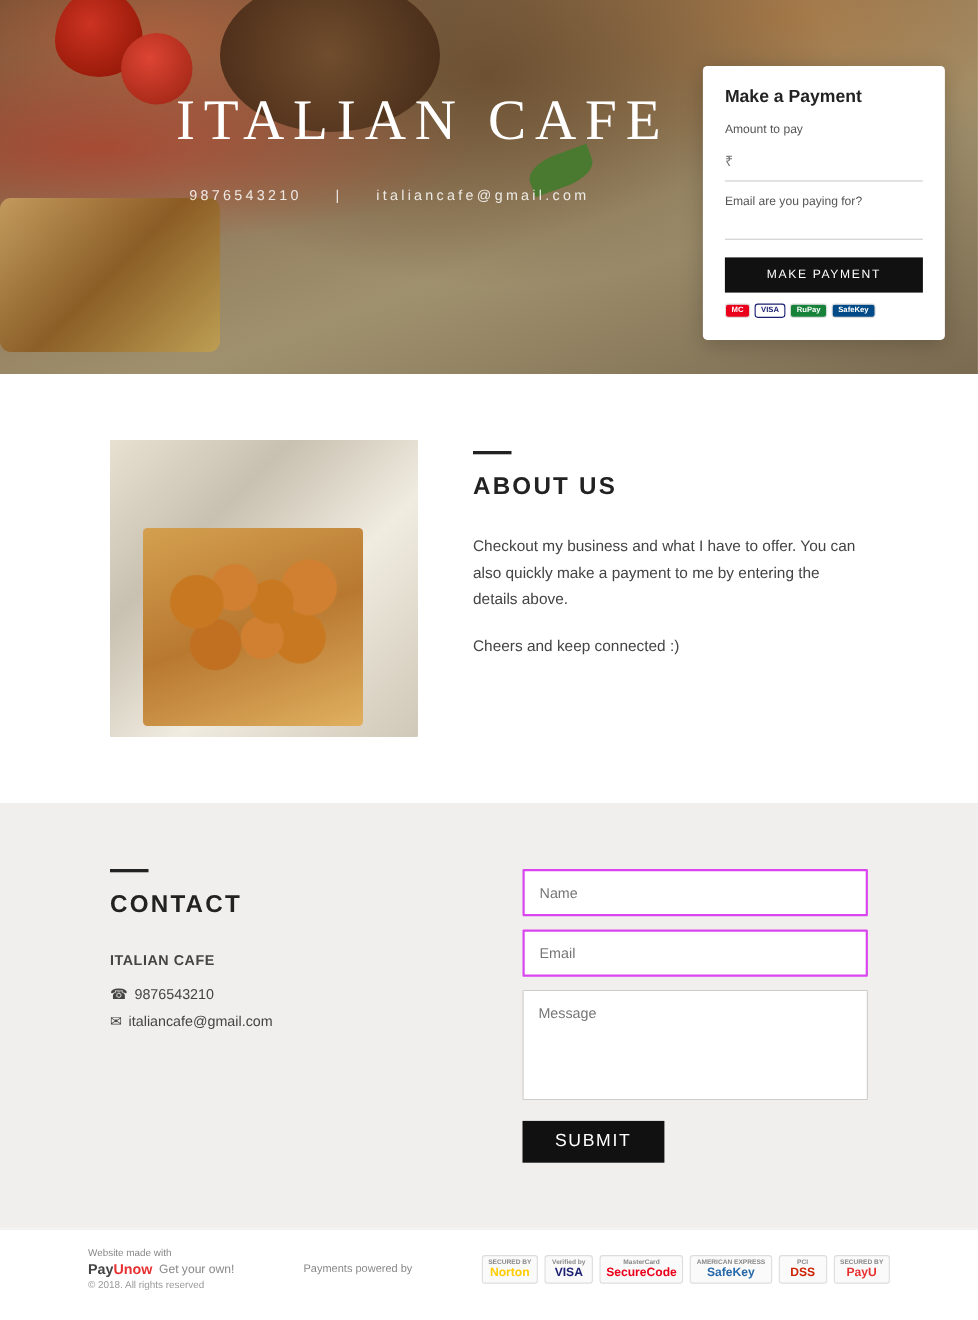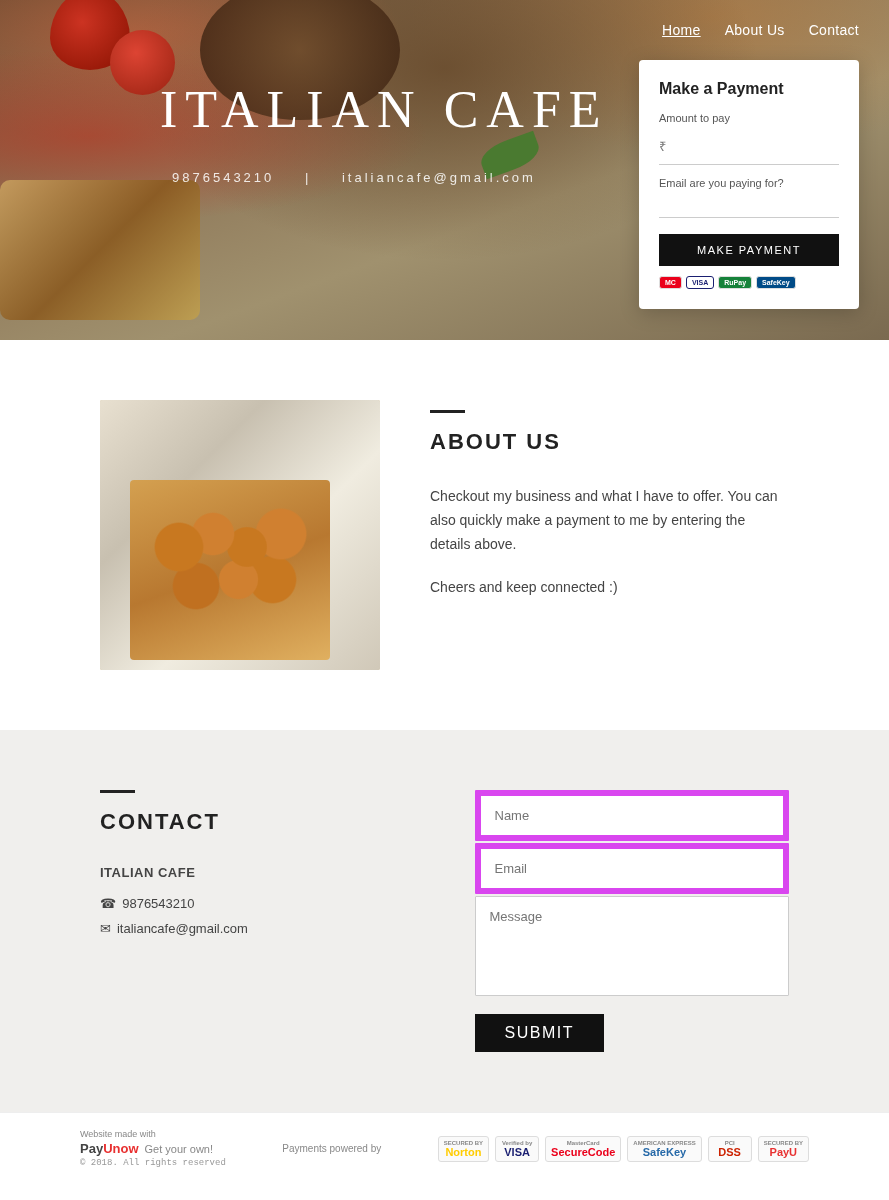--- a/index.html
+++ b/index.html
@@ -244,28 +244,28 @@
       font-size: 13px;
       color: #444;
       margin-bottom: 10px;
       display: flex;
       align-items: center;
       gap: 6px;
     }
     .contact-right { flex: 1; }
     .contact-input {
       width: 100%;
-      border: 6px solid #d946ef;
+      border: 2px solid #d946ef;
       background: #fff;
       padding: 12px 14px;
       font-family: Arial, sans-serif;
       font-size: 13px;
       color: #999;
       outline: none;
-      margin-bottom: 2px;
+      margin-bottom: 12px;
       border-radius: 1px;
     }
     .contact-textarea {
       width: 100%;
       border: 1px solid #ccc;
       background: #fff;
       padding: 12px 14px;
       font-family: Arial, sans-serif;
       font-size: 13px;
       color: #999;
@@ -314,21 +314,21 @@
       color: #444;
     }
     .payunow-logo span { color: #e83030; }
     .footer-getowner {
       font-family: Arial, sans-serif;
       font-size: 11px;
       color: #888;
       cursor: pointer;
     }
     .footer-copy {
-      font-family: Liberation Mono, monospace;
+      font-family: Liberation Sans, sans-serif;
       font-size: 9px;
       color: #999;
     }
     .footer-center {
       font-family: Arial, sans-serif;
       font-size: 10px;
       color: #888;
     }
     .footer-right {
       display: flex;
@@ -402,25 +402,20 @@
 <div style="position:relative;">
   <div class="hero">
     <div class="hero-bg"></div>
 
     <div class="hero-apple1"></div>
     <div class="hero-apple2"></div>
     <div class="hero-plate"></div>
     <div class="hero-pastry"></div>
     <div class="hero-leaf"></div>
 
-    <nav class="nav">
-      <a href="#" class="active">Home</a>
-      <a href="#">About Us</a>
-      <a href="#">Contact</a>
-    </nav>
 
     <div class="hero-title">ITALIAN CAFE</div>
 
     <div class="hero-contact">
       <span>9876543210</span>
       <span>|</span>
       <span>italiancafe@gmail.com</span>
     </div>
 
     <div class="payment-card">

